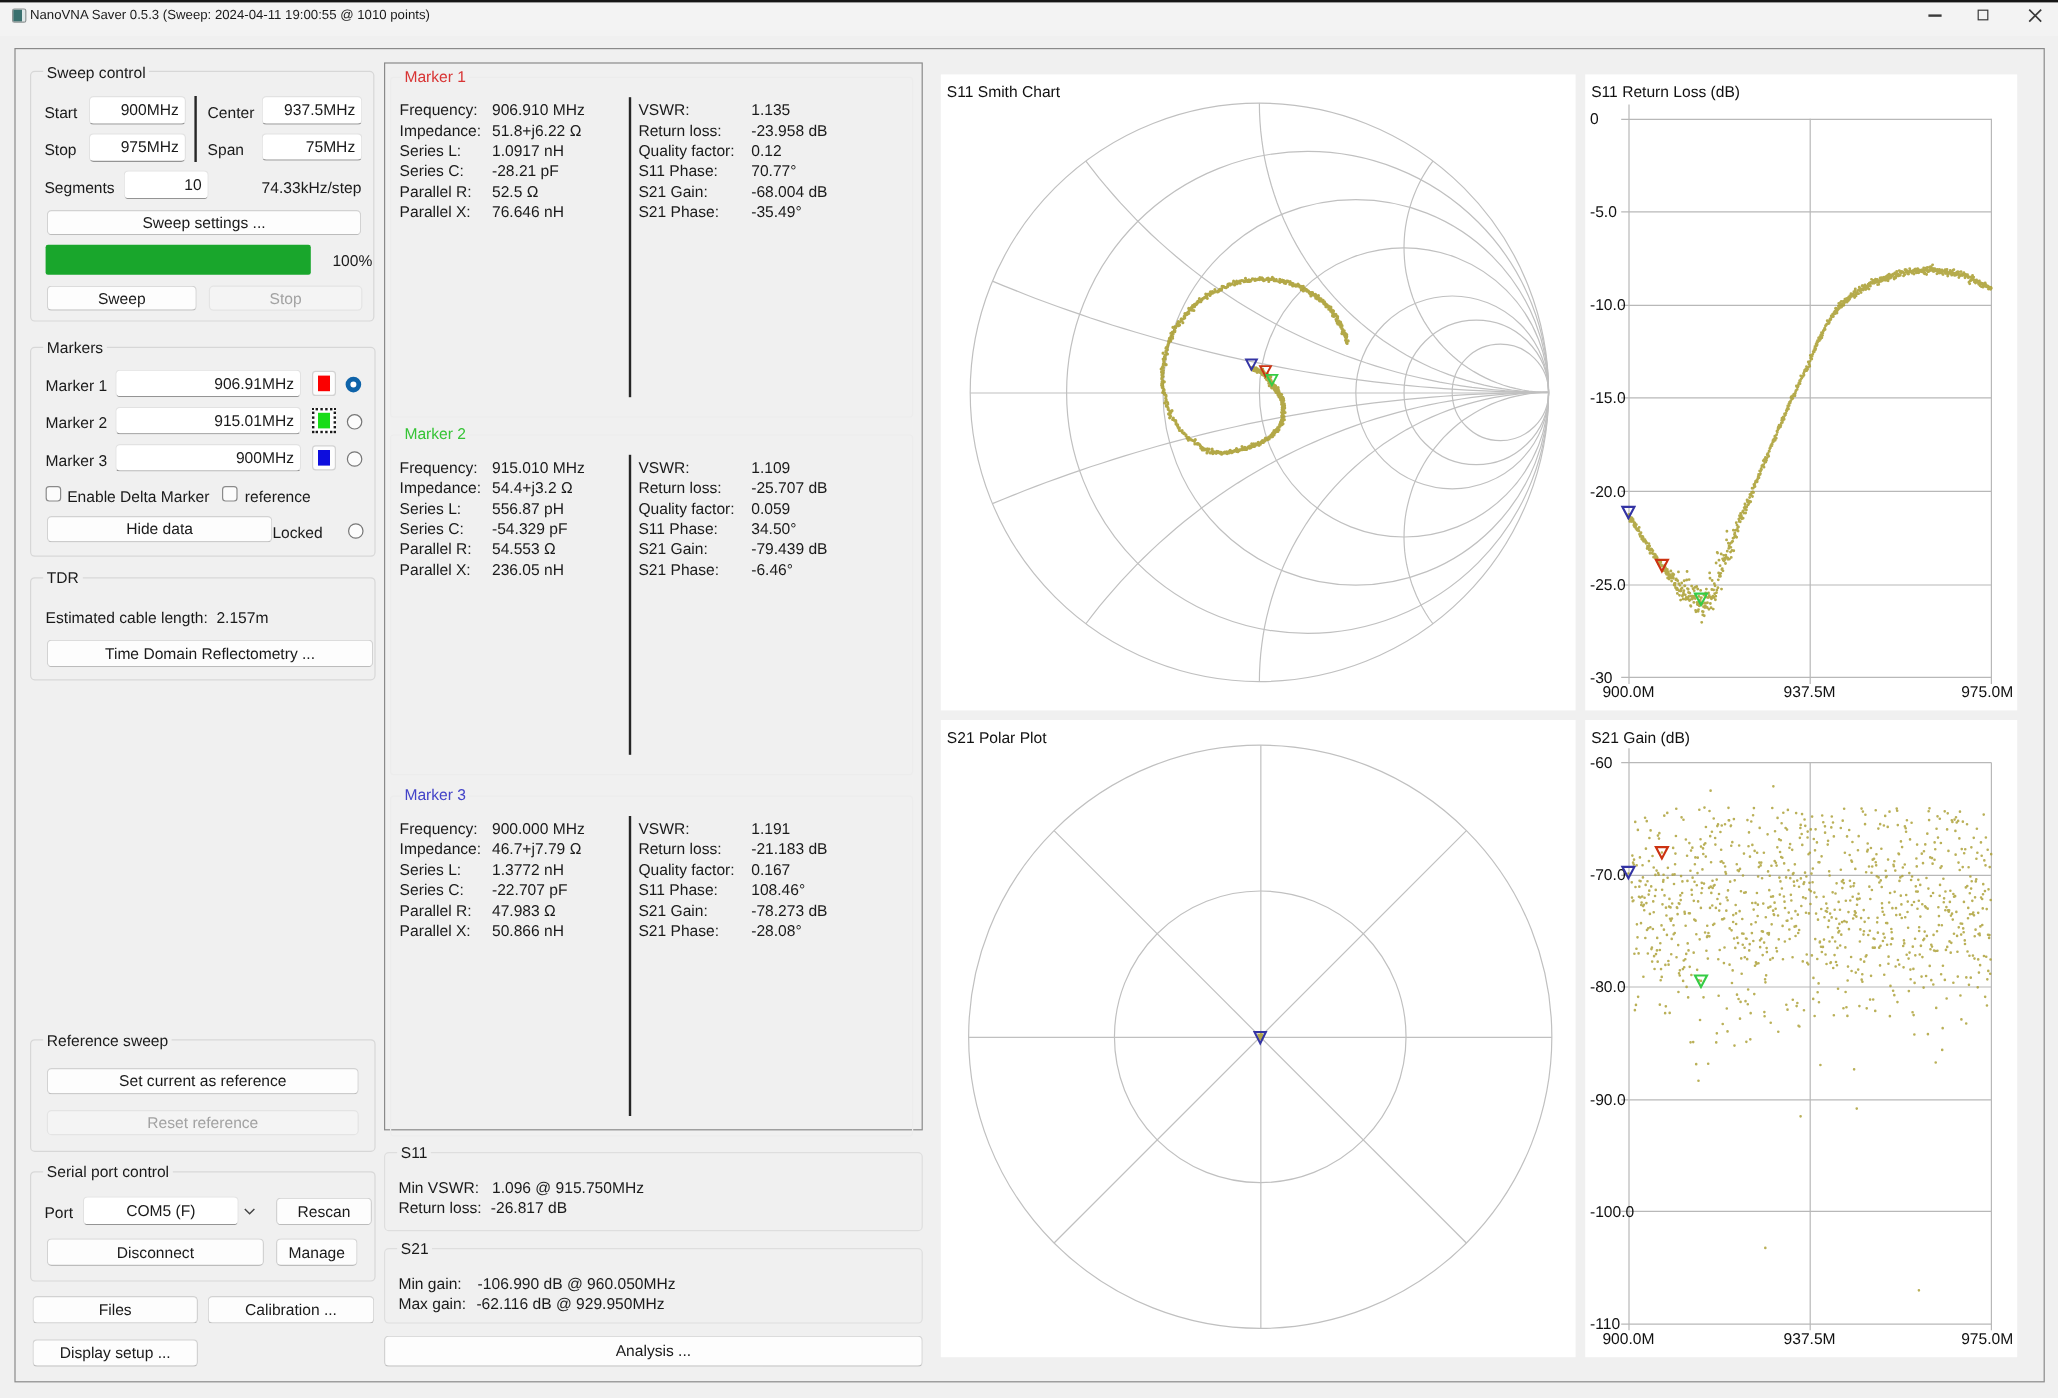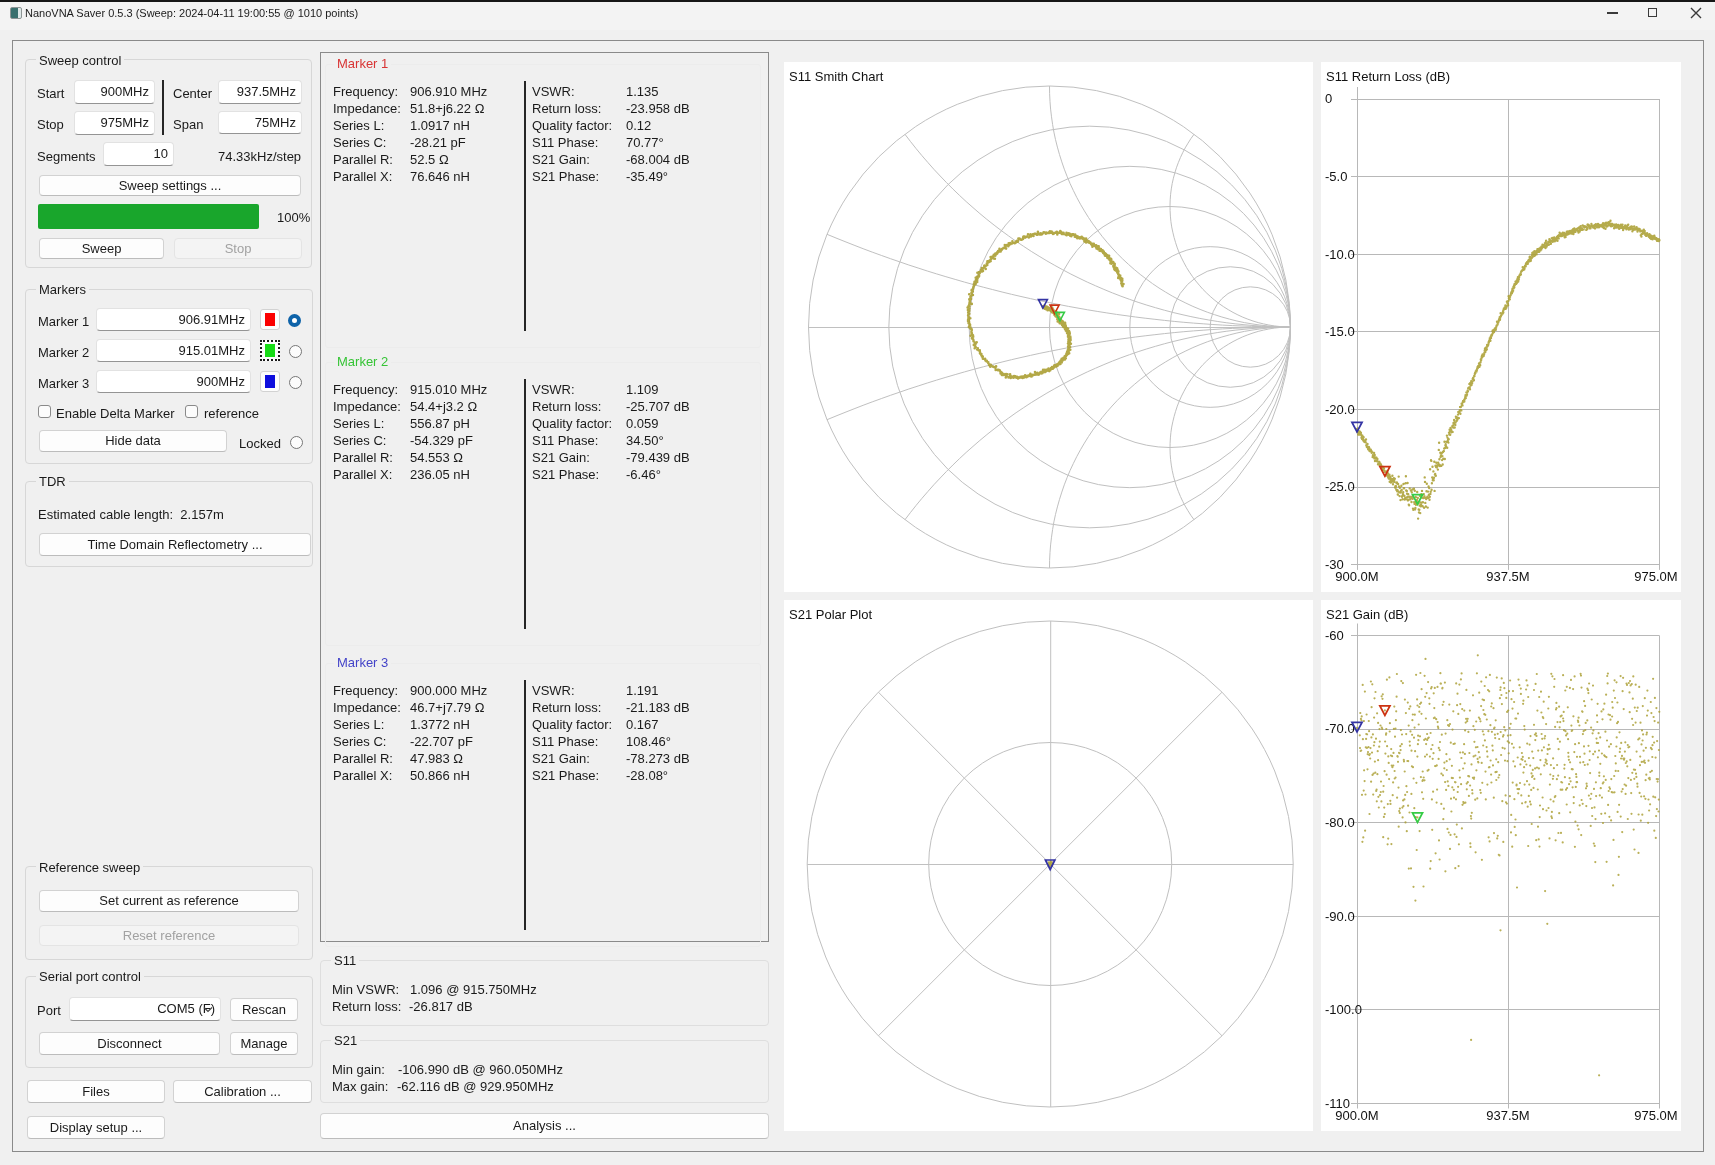--- a/index.html
+++ b/index.html
@@ -63,41 +63,41 @@
 <s style="left:38px;top:376px">Marker 3</s>
 <div class="inp" style="left:96px;top:370px;width:155px;height:23px;line-height:21px">900MHz</div>
 <div class="abs" style="left:260px;top:371px;width:20px;height:21px;background:#fdfdfd;border:1px solid #d2d2d2;border-radius:3px"></div>
 <div class="abs" style="left:265px;top:375px;width:10px;height:13px;background:#0d0ddd"></div>
 <div class="rad" style="left:289px;top:376px"></div>
 <div class="cb" style="left:38px;top:405px"></div>
 <s style="left:56px;top:406px">Enable Delta Marker</s>
 <div class="cb" style="left:185px;top:405px"></div>
 <s style="left:204px;top:406px">reference</s>
 <div class="btn" style="left:39px;top:430px;width:188px;height:22px;line-height:20px">Hide data</div>
-<s style="left:239px;top:436px">Locked</s>
+<s style="left:227px;top:436px">Locked</s>
 <div class="rad" style="left:290px;top:436px"></div>
 
 <div class="gb" style="left:25px;top:481px;width:288px;height:86px"></div>
 <s class="gbl" style="left:36px;top:475px">TDR</s>
 <s style="left:38px;top:507px">Estimated cable length:&nbsp; 2.157m</s>
 <div class="btn" style="left:39px;top:533px;width:272px;height:23px;line-height:21px">Time Domain Reflectometry ...</div>
 
 <div class="gb" style="left:25px;top:866px;width:288px;height:94px"></div>
 <s class="gbl" style="left:36px;top:861px">Reference sweep</s>
 <div class="btn" style="left:39px;top:890px;width:260px;height:22px;line-height:20px">Set current as reference</div>
 <div class="btn dis" style="left:39px;top:925px;width:260px;height:21px;line-height:19px">Reset reference</div>
 
 <div class="gb" style="left:25px;top:976px;width:288px;height:92px"></div>
 <s class="gbl" style="left:36px;top:970px">Serial port control</s>
 <s style="left:37px;top:1003px">Port</s>
-<div class="inp" style="left:69px;top:997px;width:152px;height:24px;line-height:22px;text-align:right">COM5 (F)</div>
+<div class="inp" style="left:69px;top:997px;width:130px;height:24px;line-height:22px;text-align:center">COM5 (F)</div>
 <svg class="abs" style="left:203px;top:1006px" width="10" height="7">
     <path d="M1 1.5L5 5.5L9 1.5" stroke="#444" stroke-width="1.2" fill="none"></path>
   </svg>
-<div class="btn" style="left:230px;top:998px;width:68px;height:23px;line-height:21px">Rescan</div>
+<div class="btn" style="left:230px;top:998px;width:80px;height:23px;line-height:21px">Rescan</div>
 <div class="btn" style="left:39px;top:1032px;width:181px;height:23px;line-height:21px">Disconnect</div>
 <div class="btn" style="left:230px;top:1032px;width:68px;height:23px;line-height:21px">Manage</div>
 
 <div class="btn" style="left:27px;top:1080px;width:138px;height:23px;line-height:21px">Files</div>
 <div class="btn" style="left:173px;top:1080px;width:139px;height:23px;line-height:21px">Calibration ...</div>
 <div class="btn" style="left:27px;top:1116px;width:138px;height:23px;line-height:21px">Display setup ...</div>
 <div class="btn" style="left:173px;top:1167px;width:135px;height:23px;line-height:21px">About ...</div>
 
 <div class="abs" style="left:320px;top:52px;width:449px;height:890px;border:1px solid #8a8a8a"></div>
 <div class="abs" style="left:325px;top:64px;width:436px;height:284px;border:1px solid #ececec;border-radius:3px"></div>

